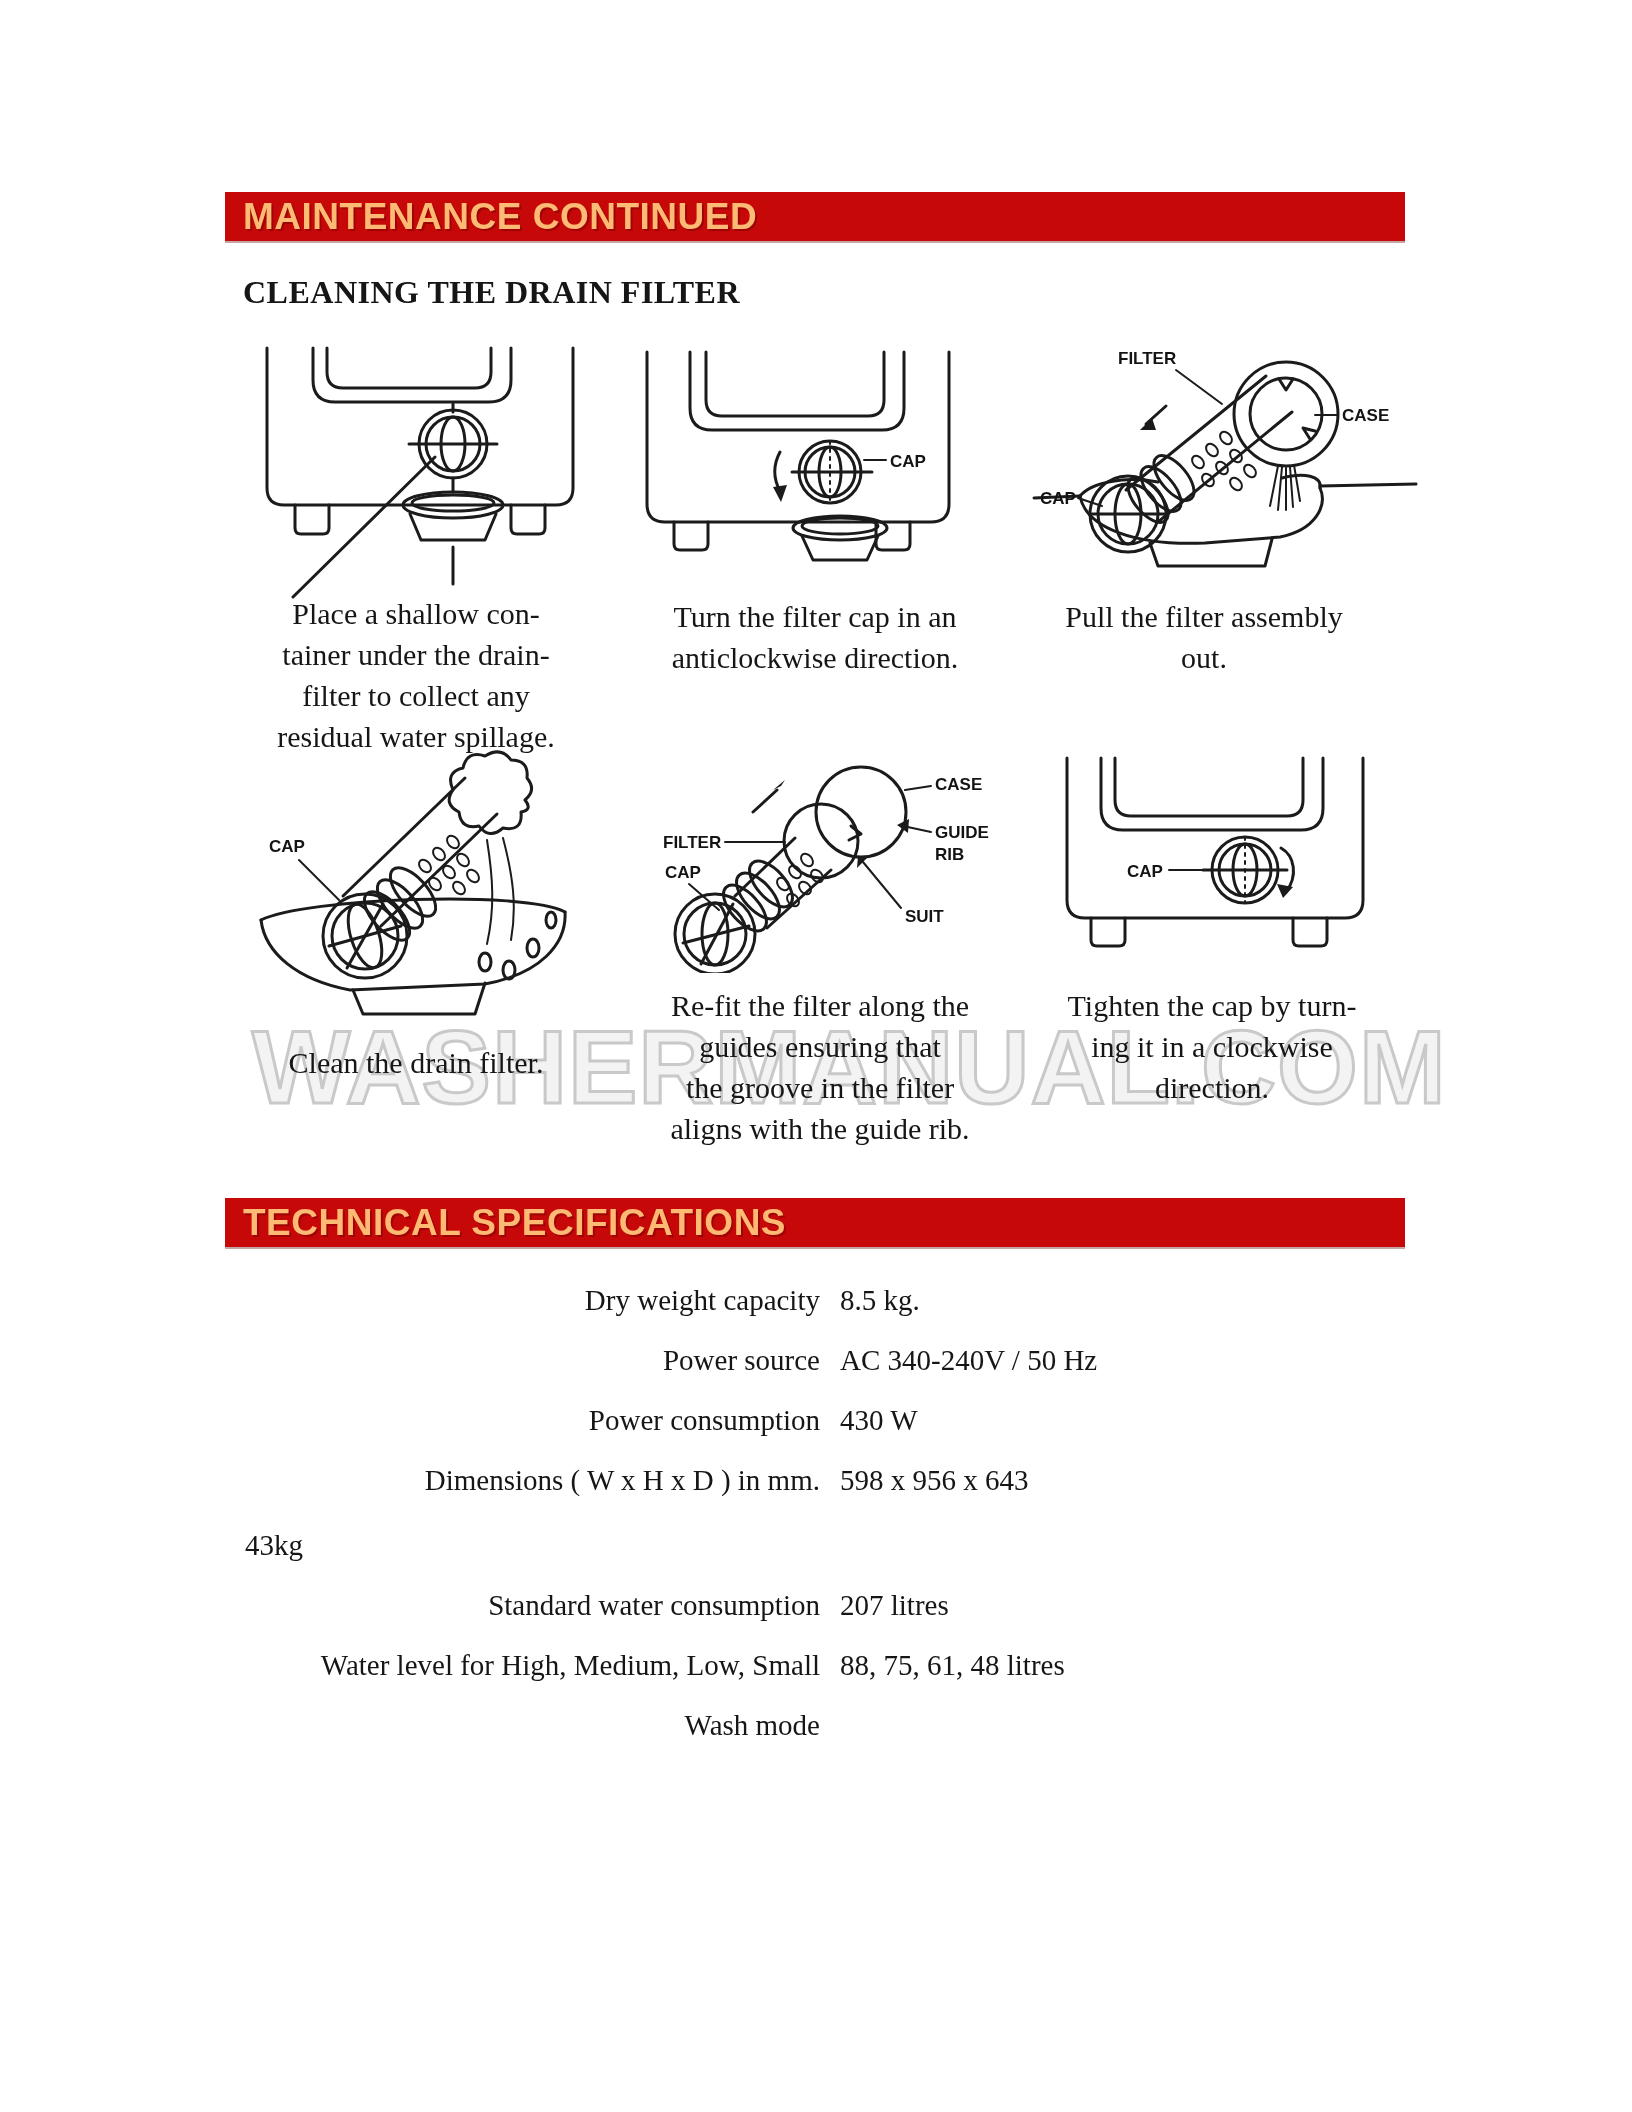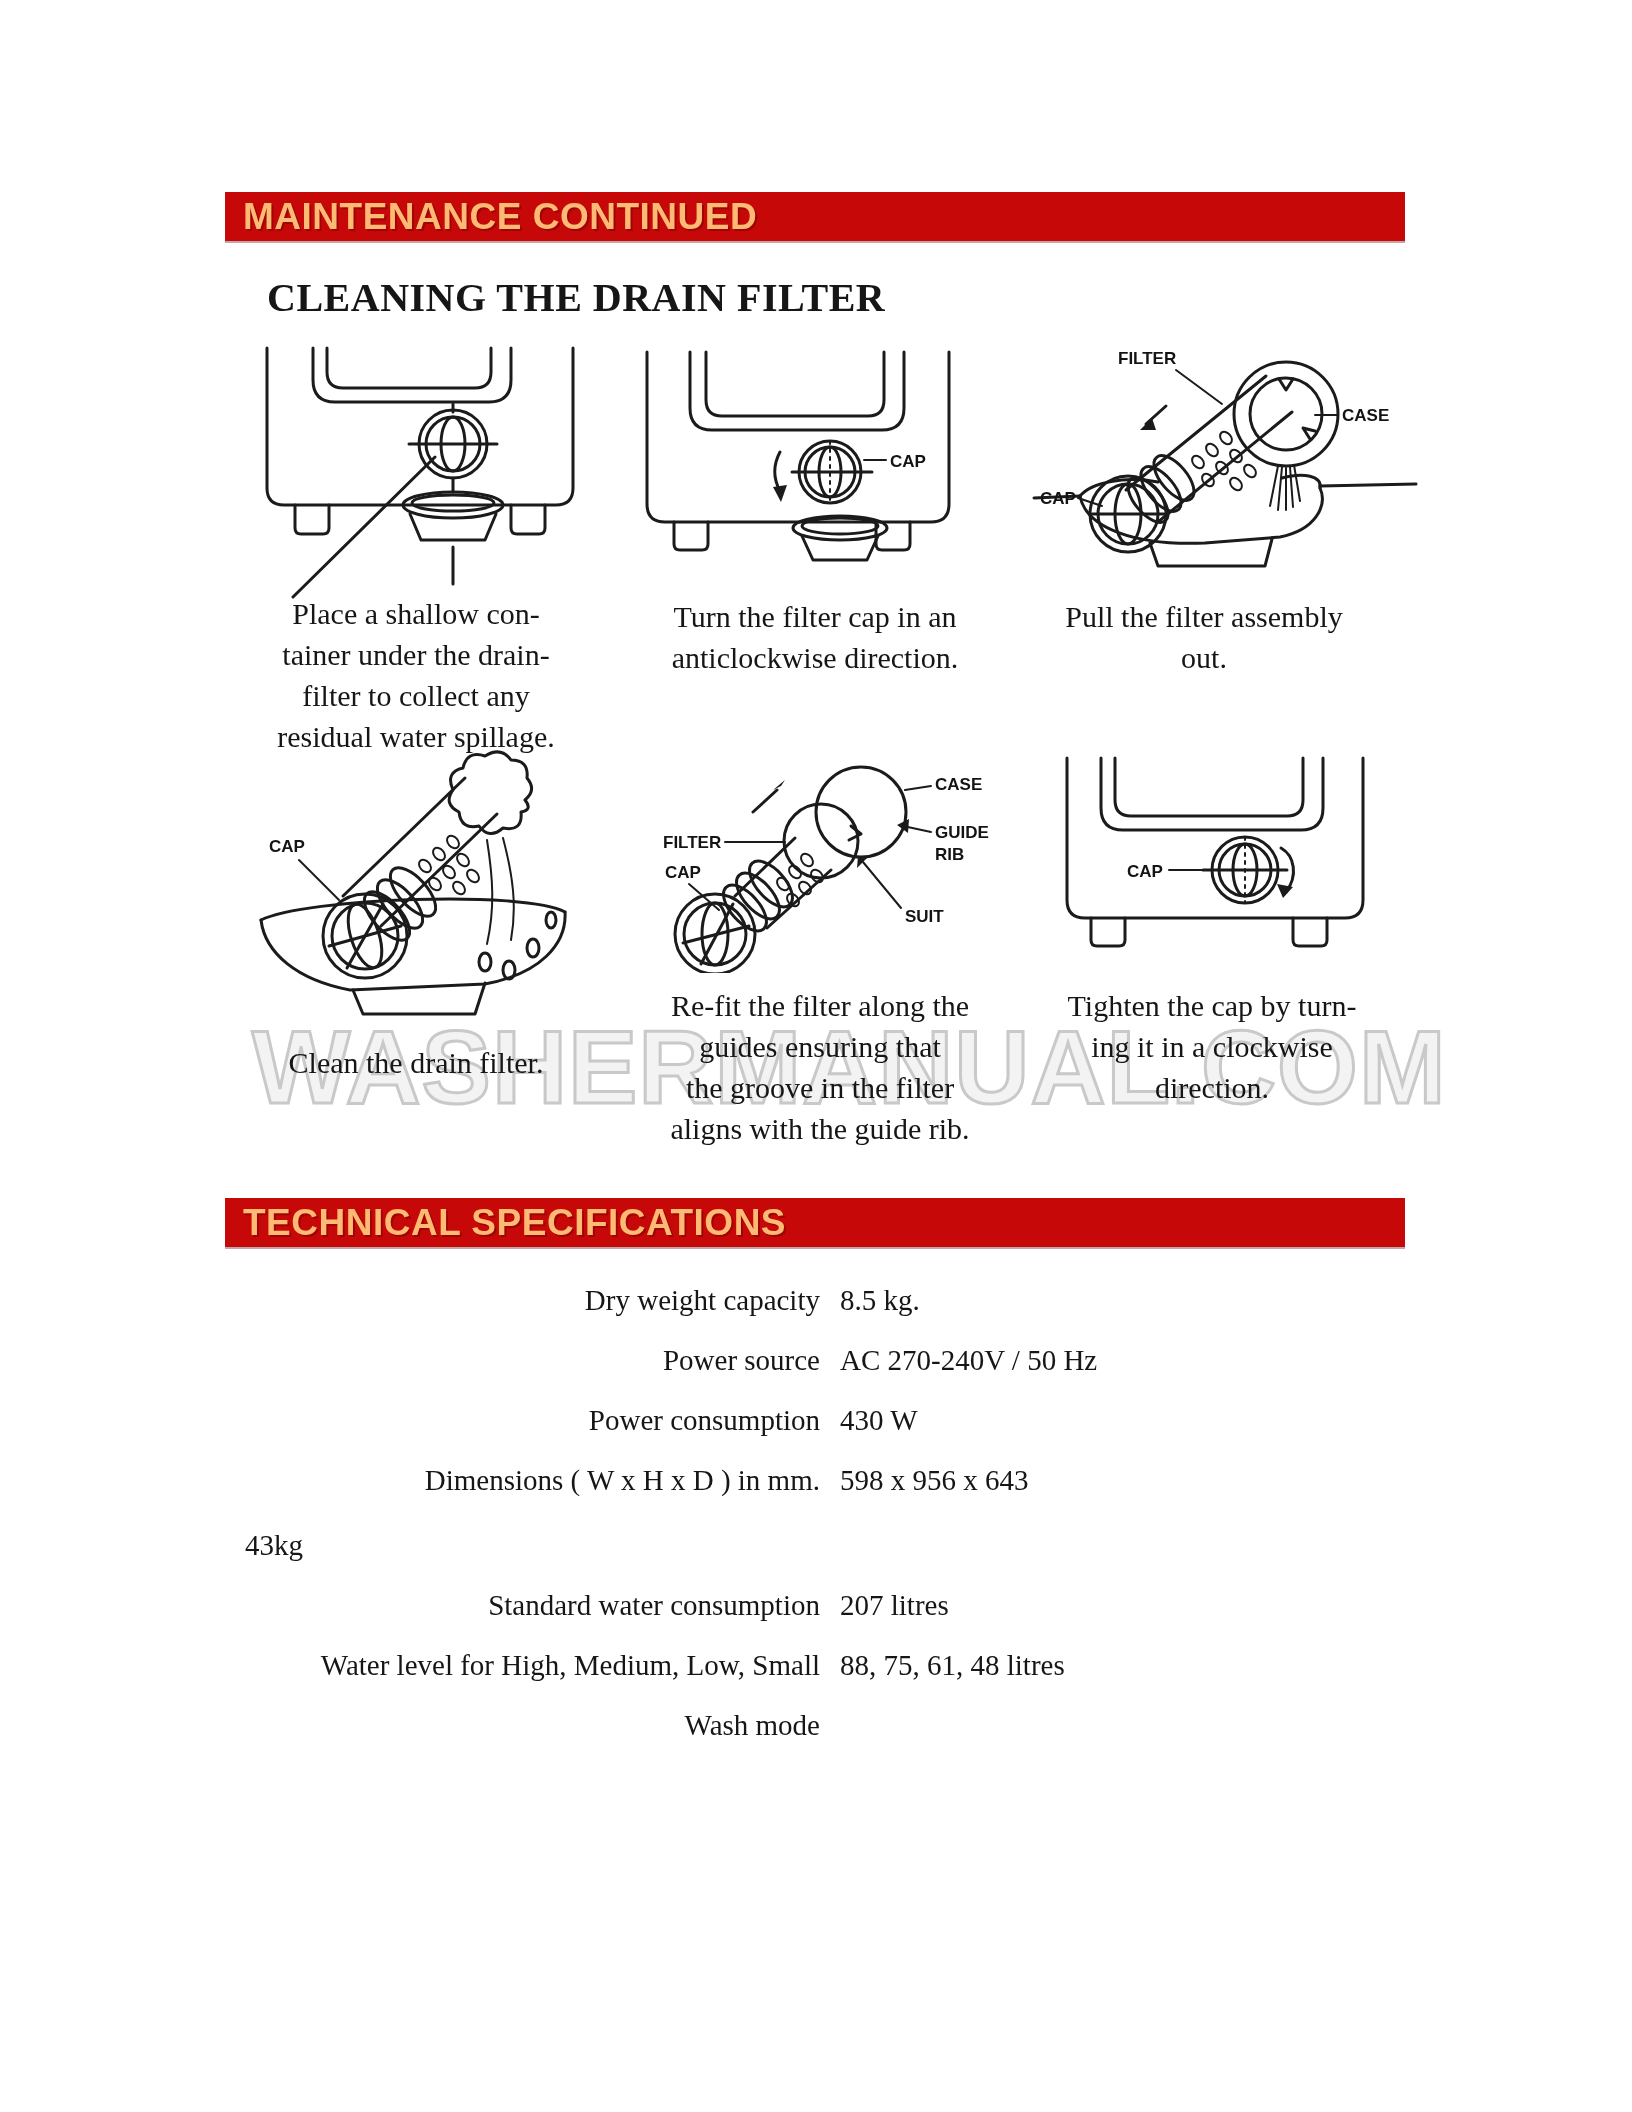--- a/index.html
+++ b/index.html
@@ -5,22 +5,22 @@
   html,body{margin:0;padding:0;background:#ffffff;}
   .page{position:relative;width:1632px;height:2112px;background:#ffffff;overflow:hidden;
         font-family:"Liberation Serif",serif;color:#161616;}
   .banner{position:absolute;left:225px;width:1180px;height:49px;background:#c70808;
           display:flex;align-items:center;box-shadow:0 2px 0 rgba(90,0,0,.35);}
   .banner span{font-family:"Liberation Sans",sans-serif;font-weight:bold;font-size:37px;
           color:#fdba74;padding-left:18px;letter-spacing:.5px;
           text-shadow:2px 2px 0 rgba(110,0,0,.45);white-space:nowrap;}
   .banner1{top:192px;}
   .banner2{top:1198px;}
-  .subheading{position:absolute;left:243px;top:274px;font-weight:bold;font-size:40px;
-          letter-spacing:.5px;white-space:nowrap;margin-left:24px;}
+  .subheading{position:absolute;left:243px;top:274px;font-weight:bold;font-size:32px;
+          letter-spacing:.5px;white-space:nowrap;}
   .fig{position:absolute;z-index:2;}
   .fig svg{display:block;}
   .fig svg *{vector-effect:non-scaling-stroke;}
   .lineart{stroke:#1b1b1b;stroke-width:3;fill:none;stroke-linecap:round;stroke-linejoin:round;}
   .thin{stroke-width:2;}
   .fill{fill:#1b1b1b;stroke:none;}
   .figlabel{font-family:"Liberation Sans",sans-serif;font-weight:bold;font-size:17px;
           fill:#141414;stroke:none;}
   .caption{position:absolute;z-index:2;text-align:center;font-size:30px;line-height:41px;
           white-space:pre-line;}
@@ -283,21 +283,21 @@
     <span>TECHNICAL SPECIFICATIONS</span>
   </div>
 
   <div class="specs">
     <div class="spec-row r0">
       <div class="spec-label">Dry weight capacity</div>
       <div class="spec-value">8.5 kg.</div>
     </div>
     <div class="spec-row r1">
       <div class="spec-label">Power source</div>
-      <div class="spec-value">AC 270-240V / 50 Hz</div>
+      <div class="spec-value">AC 340-240V / 50 Hz</div>
     </div>
     <div class="spec-row r2">
       <div class="spec-label">Power consumption</div>
       <div class="spec-value">430 W</div>
     </div>
     <div class="spec-row r3">
       <div class="spec-label">Dimensions ( W x H x D ) in mm.</div>
       <div class="spec-value">598 x 956 x 643</div>
     </div>
     <div class="spec-row r4">

